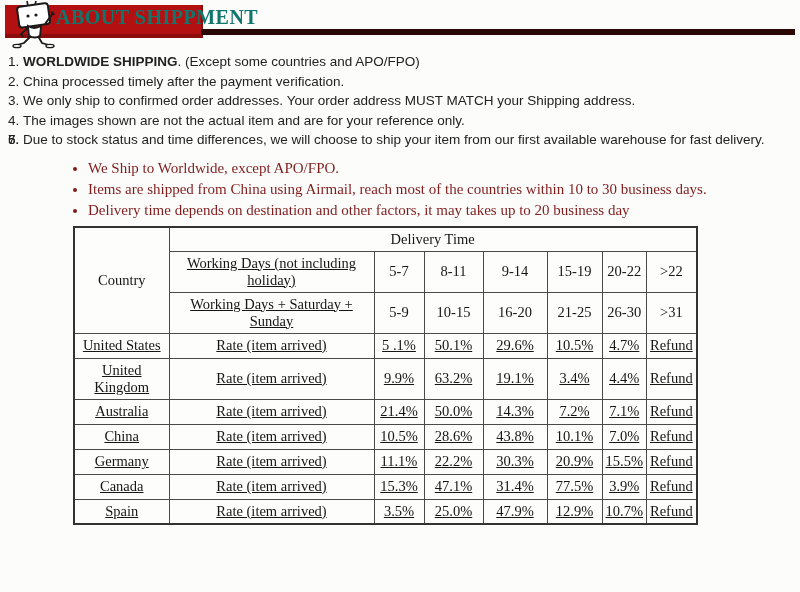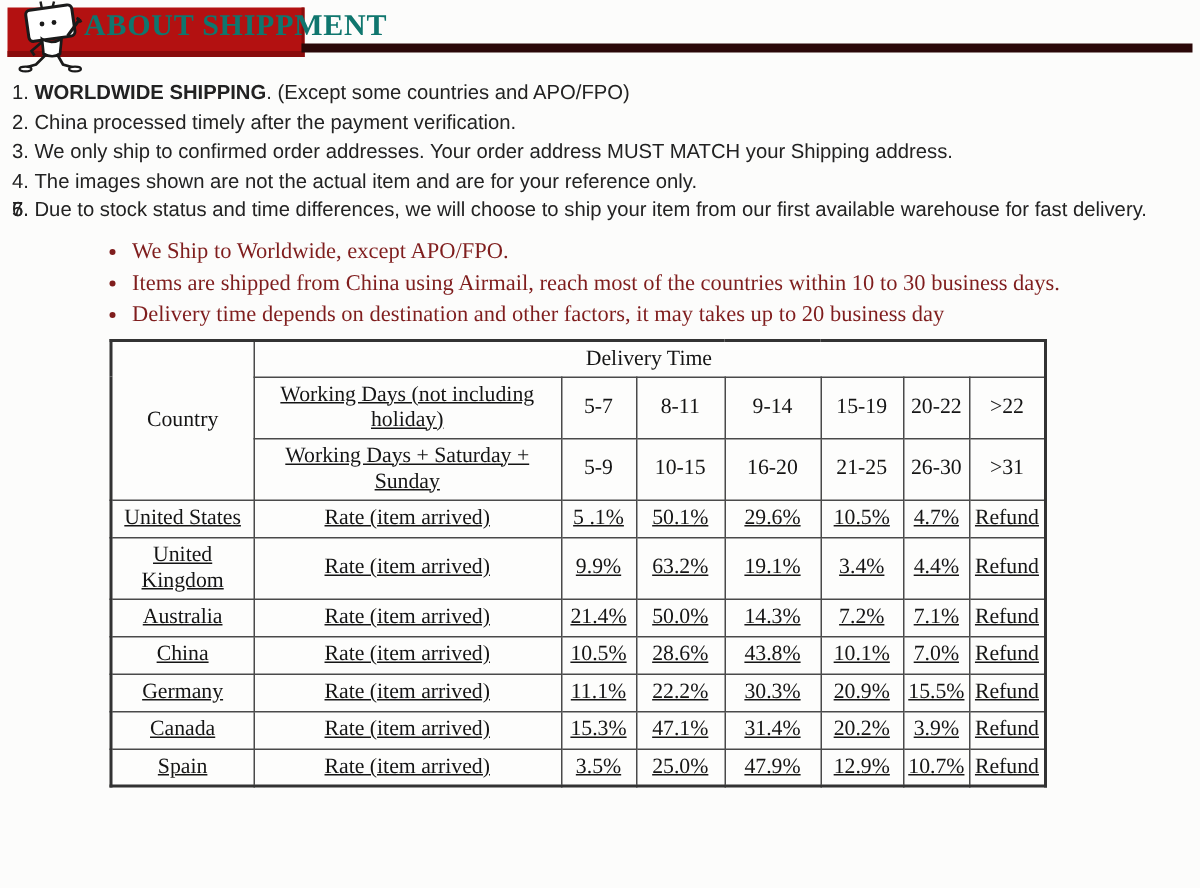--- a/index.html
+++ b/index.html
@@ -221,21 +221,21 @@
       <td>20.9%</td>
       <td>15.5%</td>
       <td>Refund</td>
     </tr>
     <tr class="data-row">
       <td>Canada</td>
       <td>Rate (item arrived)</td>
       <td>15.3%</td>
       <td>47.1%</td>
       <td>31.4%</td>
-      <td>20.2%</td>
+      <td>77.5%</td>
       <td>3.9%</td>
       <td>Refund</td>
     </tr>
     <tr class="data-row">
       <td>Spain</td>
       <td>Rate (item arrived)</td>
       <td>3.5%</td>
       <td>25.0%</td>
       <td>47.9%</td>
       <td>12.9%</td>

